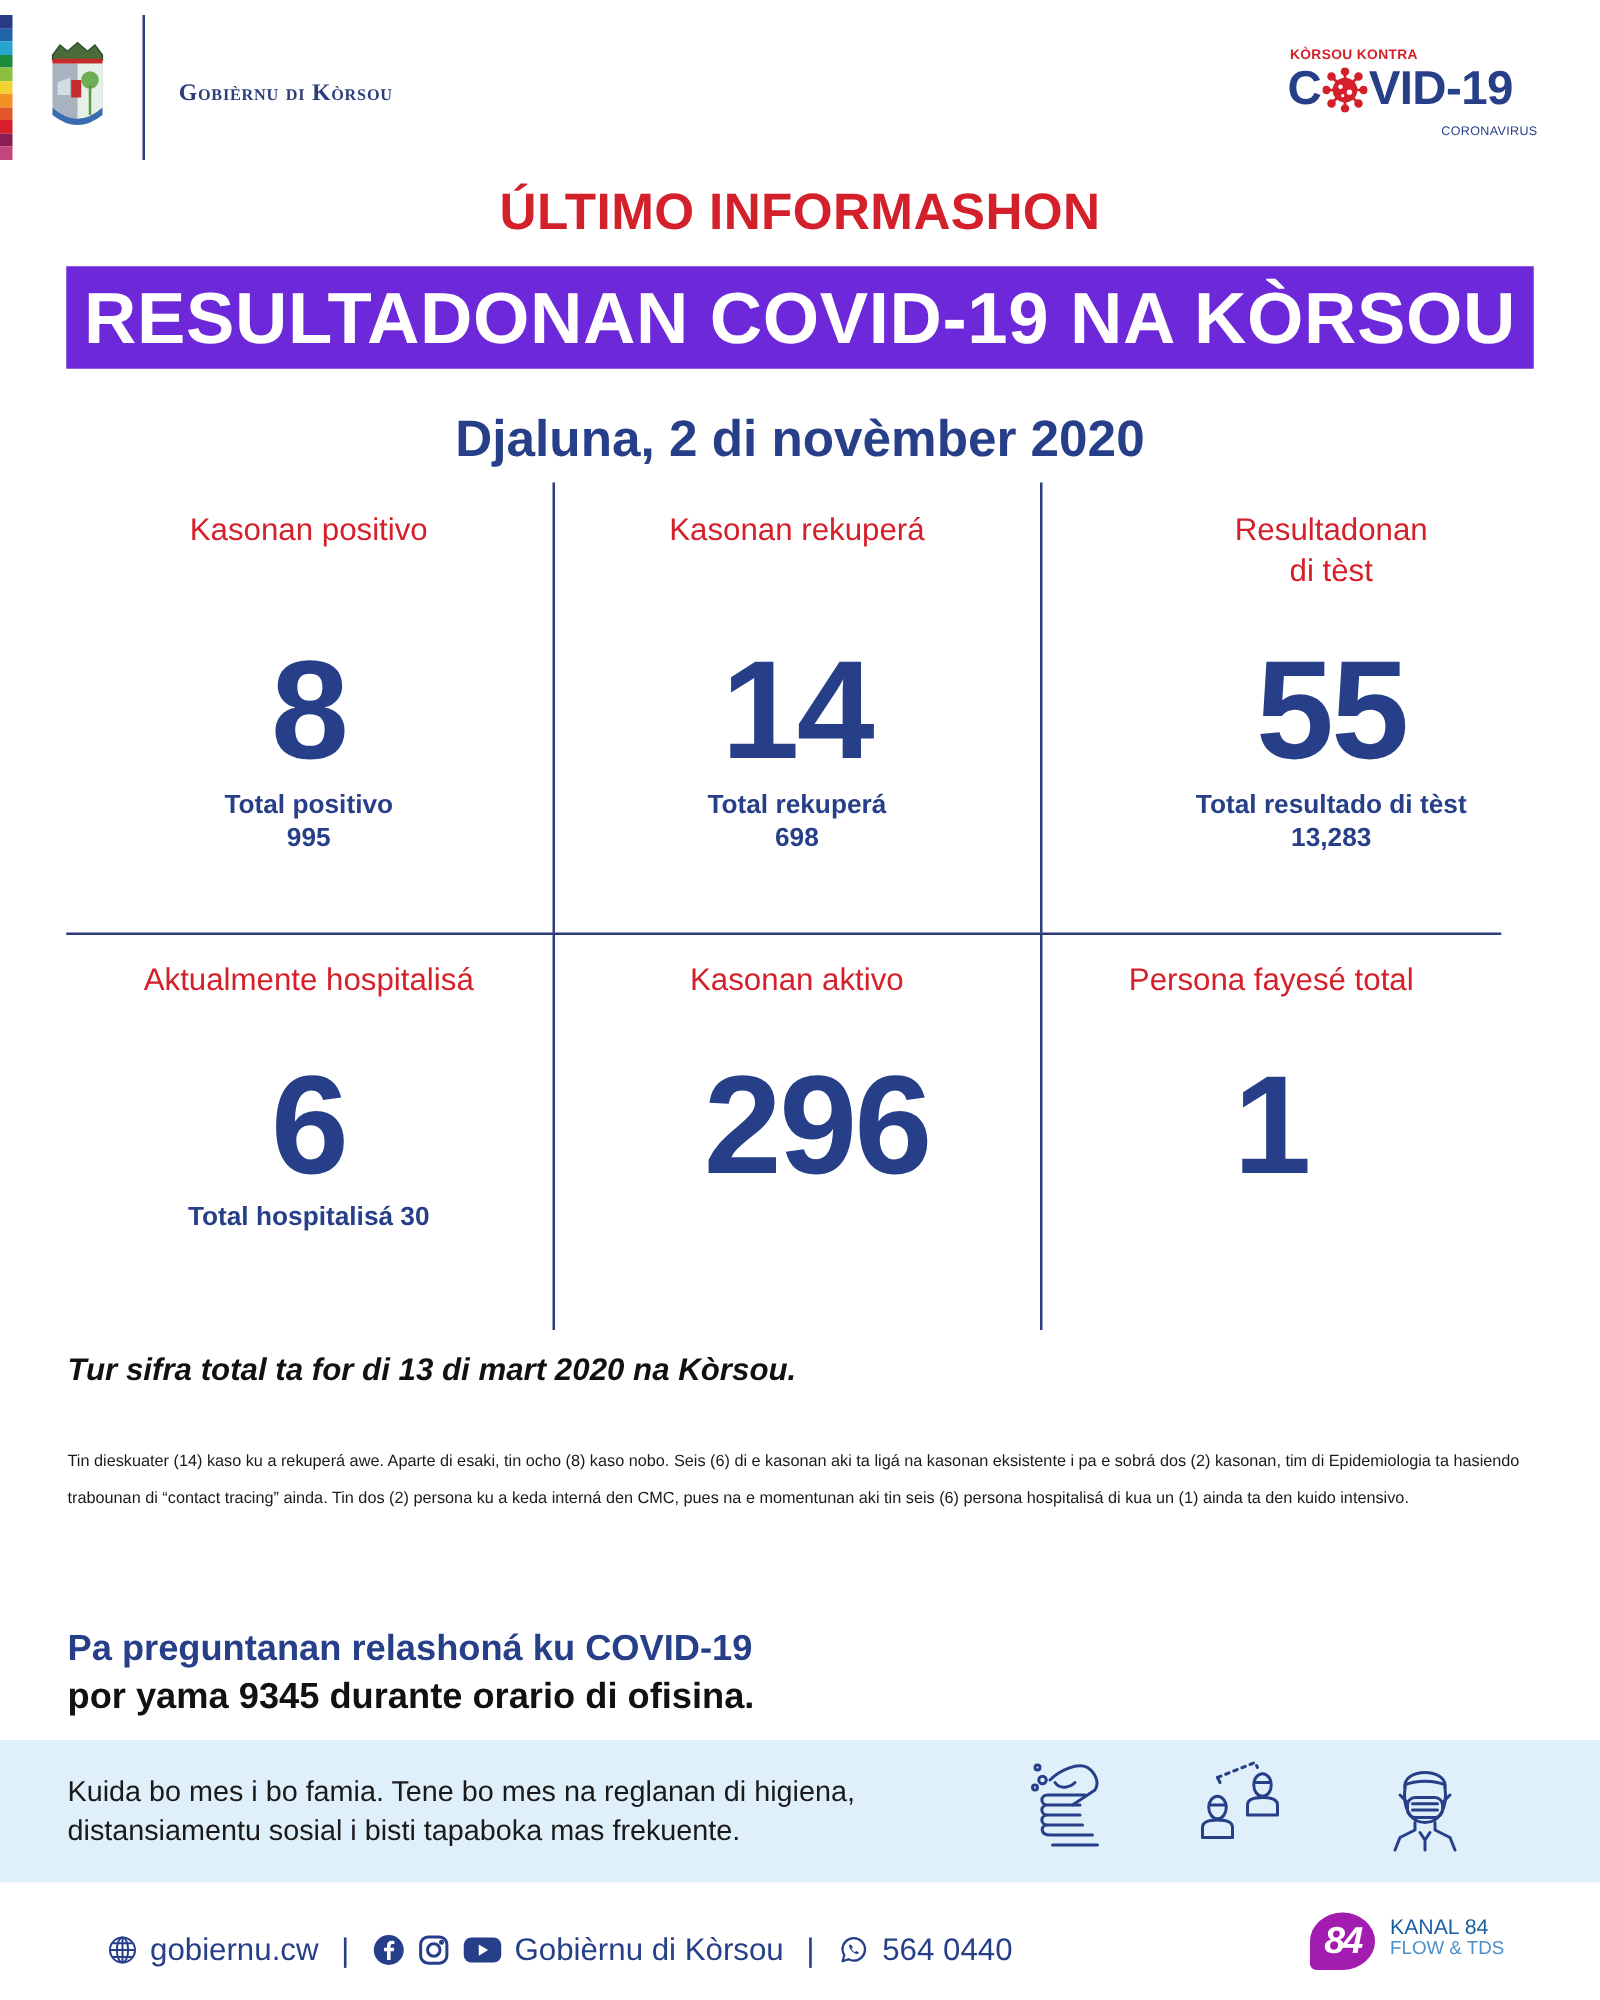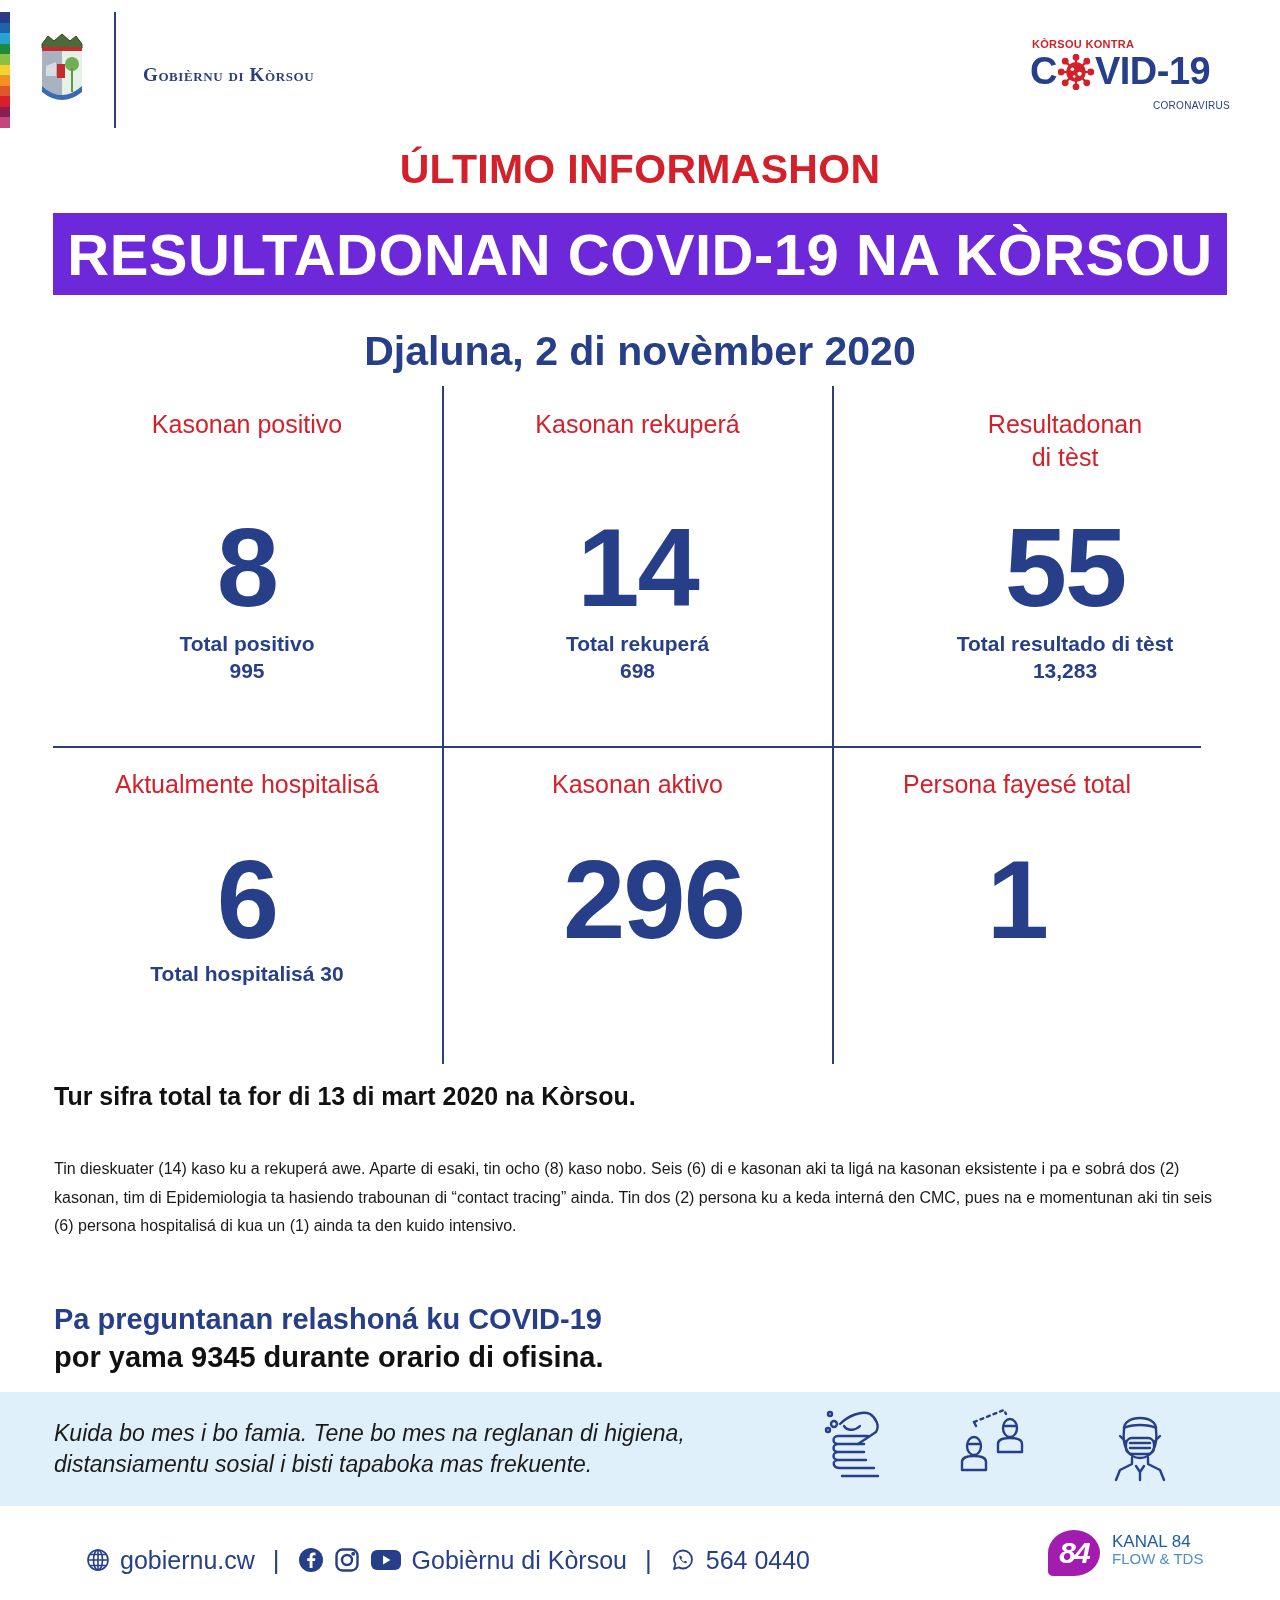--- a/index.html
+++ b/index.html
@@ -27,28 +27,28 @@
 
   
   .grid-vline { position: absolute; width: 1.5px; background: #2c3f7c; }
   .grid-hline { position: absolute; height: 1.5px; background: #2c3f7c; }
   .stat { position: absolute; text-align: center; }
   .stat .label { font-size: 25px; color: #d4202a; line-height: 33px; }
   .stat .value { position: absolute; left: 0; width: 100%; font-size: 112px; font-weight: bold; color: #263f88; line-height: 1; letter-spacing: -2px; }
   .stat .total { position: absolute; left: 0; width: 100%; font-size: 21px; font-weight: bold; color: #263f88; line-height: 27px; }
 
   
-  .note { position: absolute; left: 54px; top: 1082px; font-size: 25px; font-weight: bold; color: #111; }
-  .para { position: absolute; left: 54px; top: 1155px; width: 1180px; font-size: 16px; line-height: 28.5px; color: #1a1a1a; }
+  .note { position: absolute; left: 54px; top: 1082px; font-size: 25px; font-weight: bold; font-style: italic; color: #111; }
+  .para { position: absolute; left: 54px; top: 1155px; width: 1180px; font-size: 13px; line-height: 28.5px; color: #1a1a1a; }
   .contact-1 { position: absolute; left: 54px; top: 1303px; font-size: 29px; font-weight: bold; color: #263f88; }
   .contact-2 { position: absolute; left: 54px; top: 1341px; font-size: 29px; font-weight: bold; color: #111; text-align: center; }
 
   
   .advice { position: absolute; left: 0; top: 1392px; width: 1280px; height: 114px; background: #dff0fa; }
-  .advice .text { position: absolute; left: 54px; top: 26px; font-size: 23px; line-height: 31px; color: #1a1a1a; font-style: italic; }
+  .advice .text { position: absolute; left: 54px; top: 26px; font-size: 23px; line-height: 31px; color: #1a1a1a; }
   .advice .icon { position: absolute; top: 14px; width: 76px; height: 76px; }
 
   
   .footer { position: absolute; left: 86px; top: 1542px; height: 36px; display: flex; align-items: center; font-size: 25px; color: #263f88; gap: 10px; }
   .footer .sep { color: #263f88; margin: 0 8px; font-size: 26px; }
   .footer svg { display: block; }
   .kanal { position: absolute; left: 1048px; top: 1530px; width: 170px; height: 50px; }
   .kanal .badge { position: absolute; left: 0; top: 0; width: 52px; height: 46px; background: #a21caf; border-radius: 50% 50% 50% 10%; color: #fff; font-weight: bold; font-style: italic; font-size: 30px; display: flex; align-items: center; justify-content: center; letter-spacing: -2px; }
   .kanal .name { position: absolute; left: 64px; top: 3px; font-size: 17px; color: #1b5e9e; line-height: 17px; }
   .kanal .sub { position: absolute; left: 64px; top: 21px; font-size: 15px; color: #4d8fc9; line-height: 16px; }

